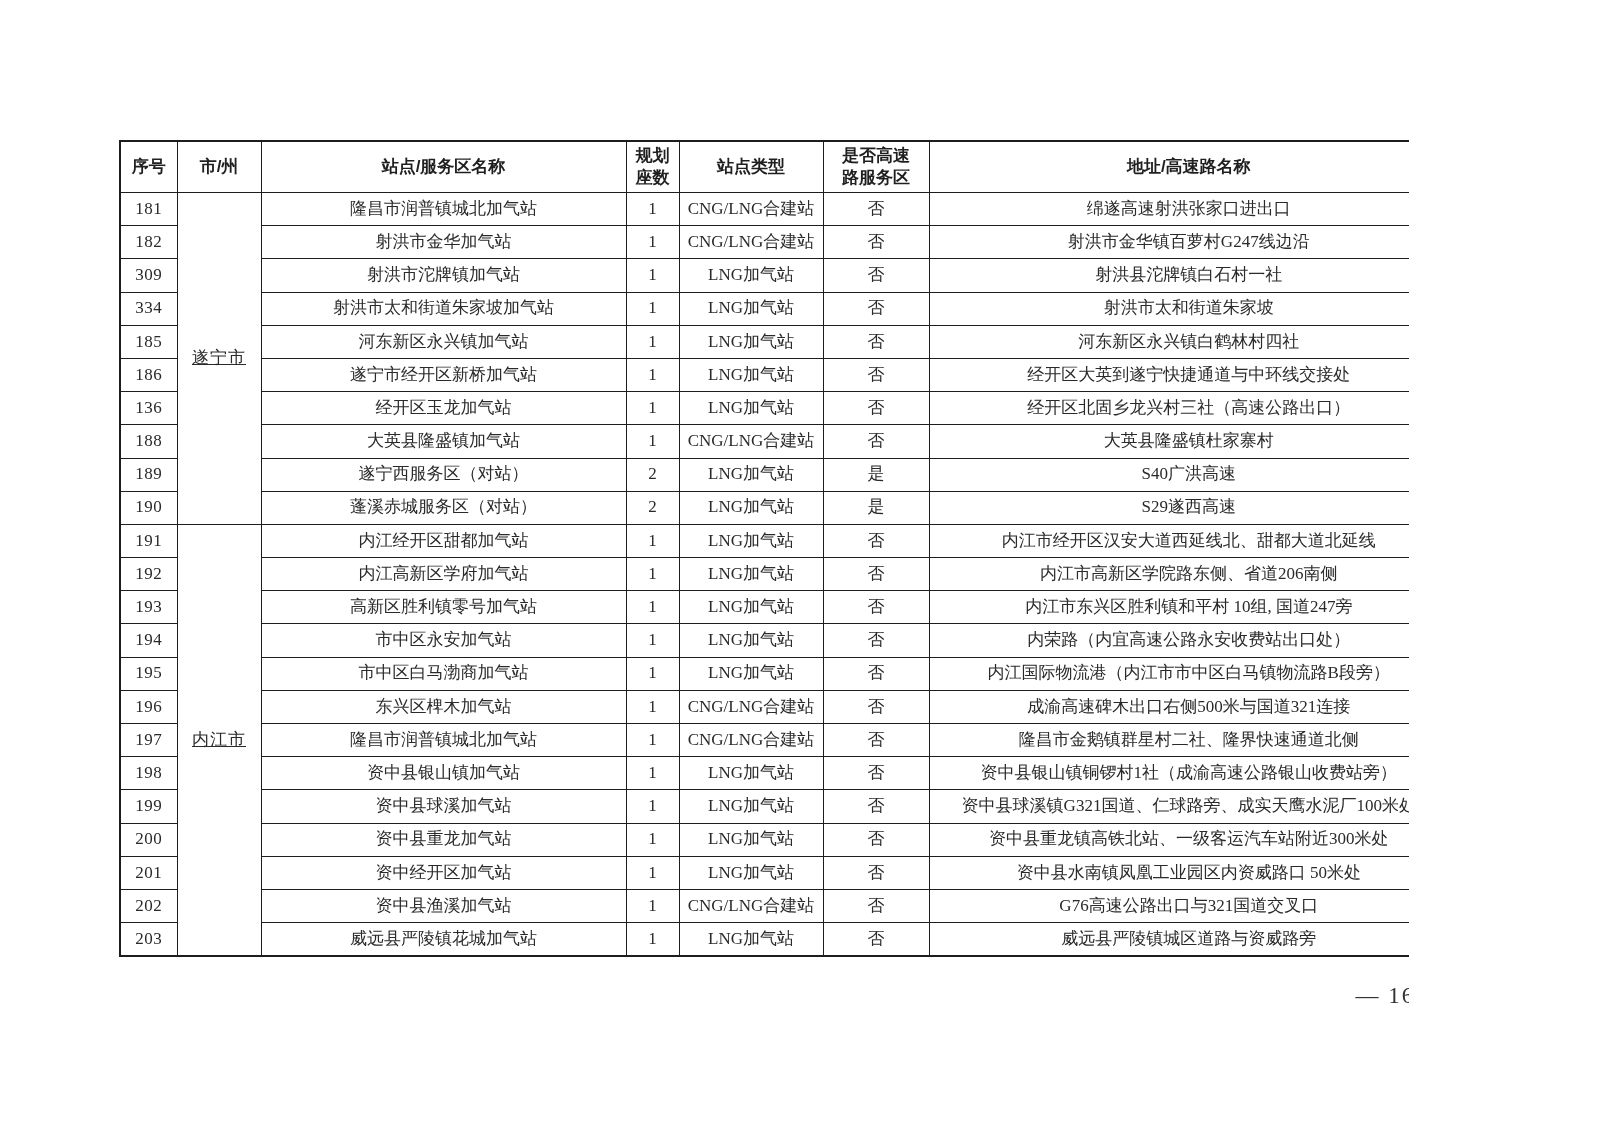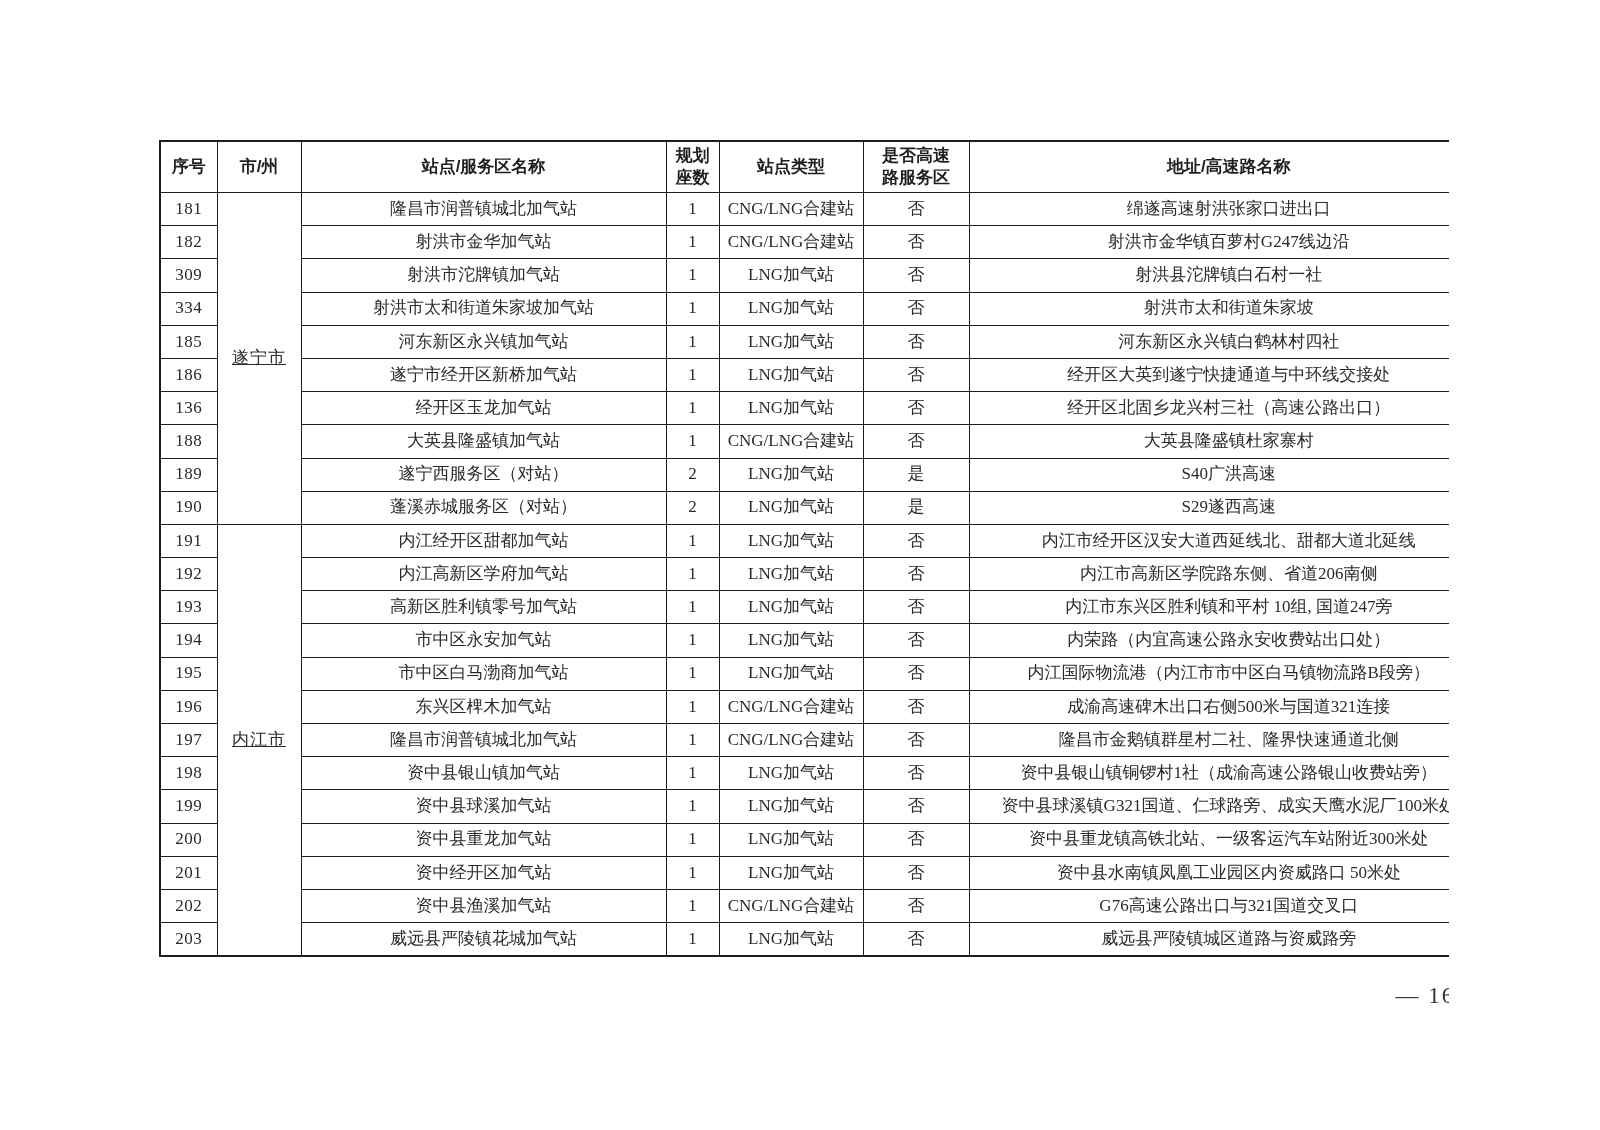--- a/index.html
+++ b/index.html
@@ -1,17 +1,17 @@
 <!DOCTYPE html>
 <html><head>
 <meta charset="utf-8">
 <style>
   html,body{margin:0;padding:0;background:#fff;}
   .page{position:relative;width:1409px;height:1130px;background:#ffffff;overflow:hidden;
-        font-family:"Liberation Serif","DejaVu Serif",serif;margin-left:40px;}
+        font-family:"Liberation Serif","DejaVu Serif",serif;}
   table.stations{position:absolute;left:119px;top:140px;width:1329px;
         border-collapse:collapse;table-layout:fixed;border:2px solid #1d1d1d;}
   table.stations th, table.stations td{
         border:1.5px solid #1d1d1d;text-align:center;vertical-align:middle;
         padding:0 2px;overflow:hidden;}
   table.stations th{
         height:50px;font-family:"Liberation Sans","DejaVu Sans",sans-serif;
         font-weight:bold;font-size:17px;line-height:22px;color:#1f1f1f;white-space:pre-line;}
   table.stations td{
         height:32.2px;font-family:"Liberation Serif","DejaVu Serif",serif;

